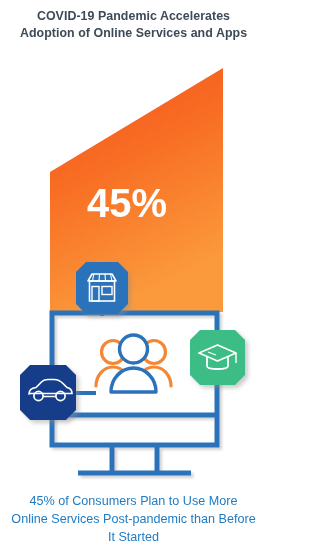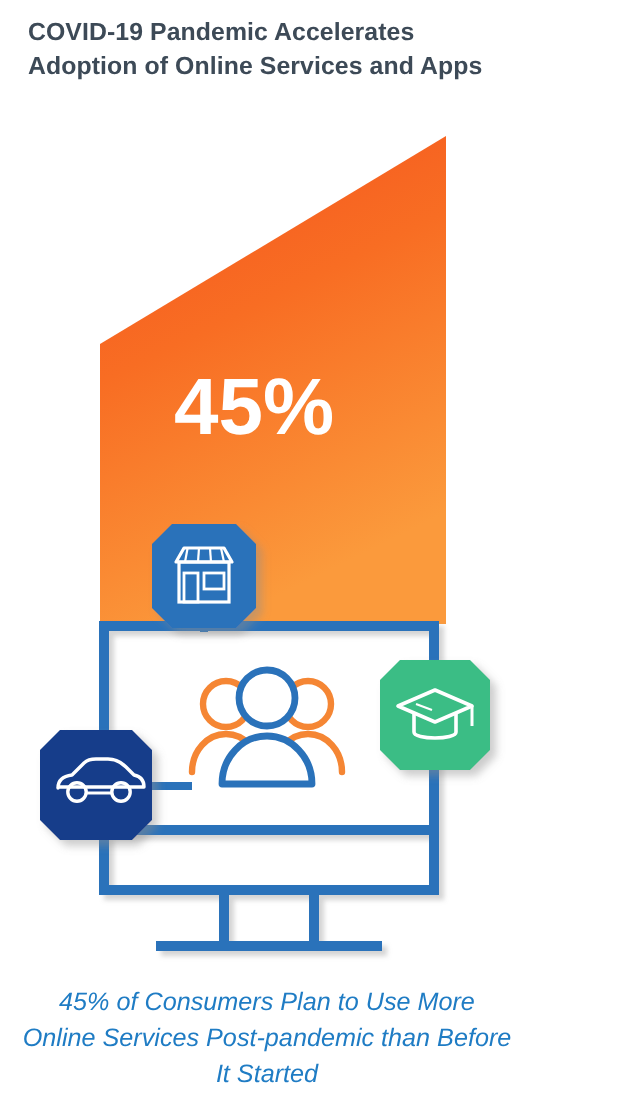--- a/index.html
+++ b/index.html
@@ -15,21 +15,21 @@
     width: 267px;
     height: 558px;
     background: #ffffff;
   }
 
   
   #title {
     position: absolute;
     left: 0; top: 8px;
     width: 267px;
-    text-align: left;
+    text-align: center;
     font-size: 12.4px;
     font-weight: 700;
     line-height: 17px;
     color: #3d4a57;
     letter-spacing: 0.05px;
     padding: 0 14px;
   }
 
   
   #stage {
@@ -45,21 +45,20 @@
   #caption {
     position: absolute;
     left: 0; top: 492px;
     width: 267px;
     text-align: center;
     font-size: 12.6px;
     font-weight: 400;
     line-height: 18px;
     color: #1f7cc4;
     padding: 0 10px;
-    font-style: italic;
   }
 </style>
 </head>
 <body>
 
 <div id="infographic">
 
   <div id="title">COVID-19 Pandemic Accelerates Adoption of Online Services and Apps</div>
 
   <div id="stage">

